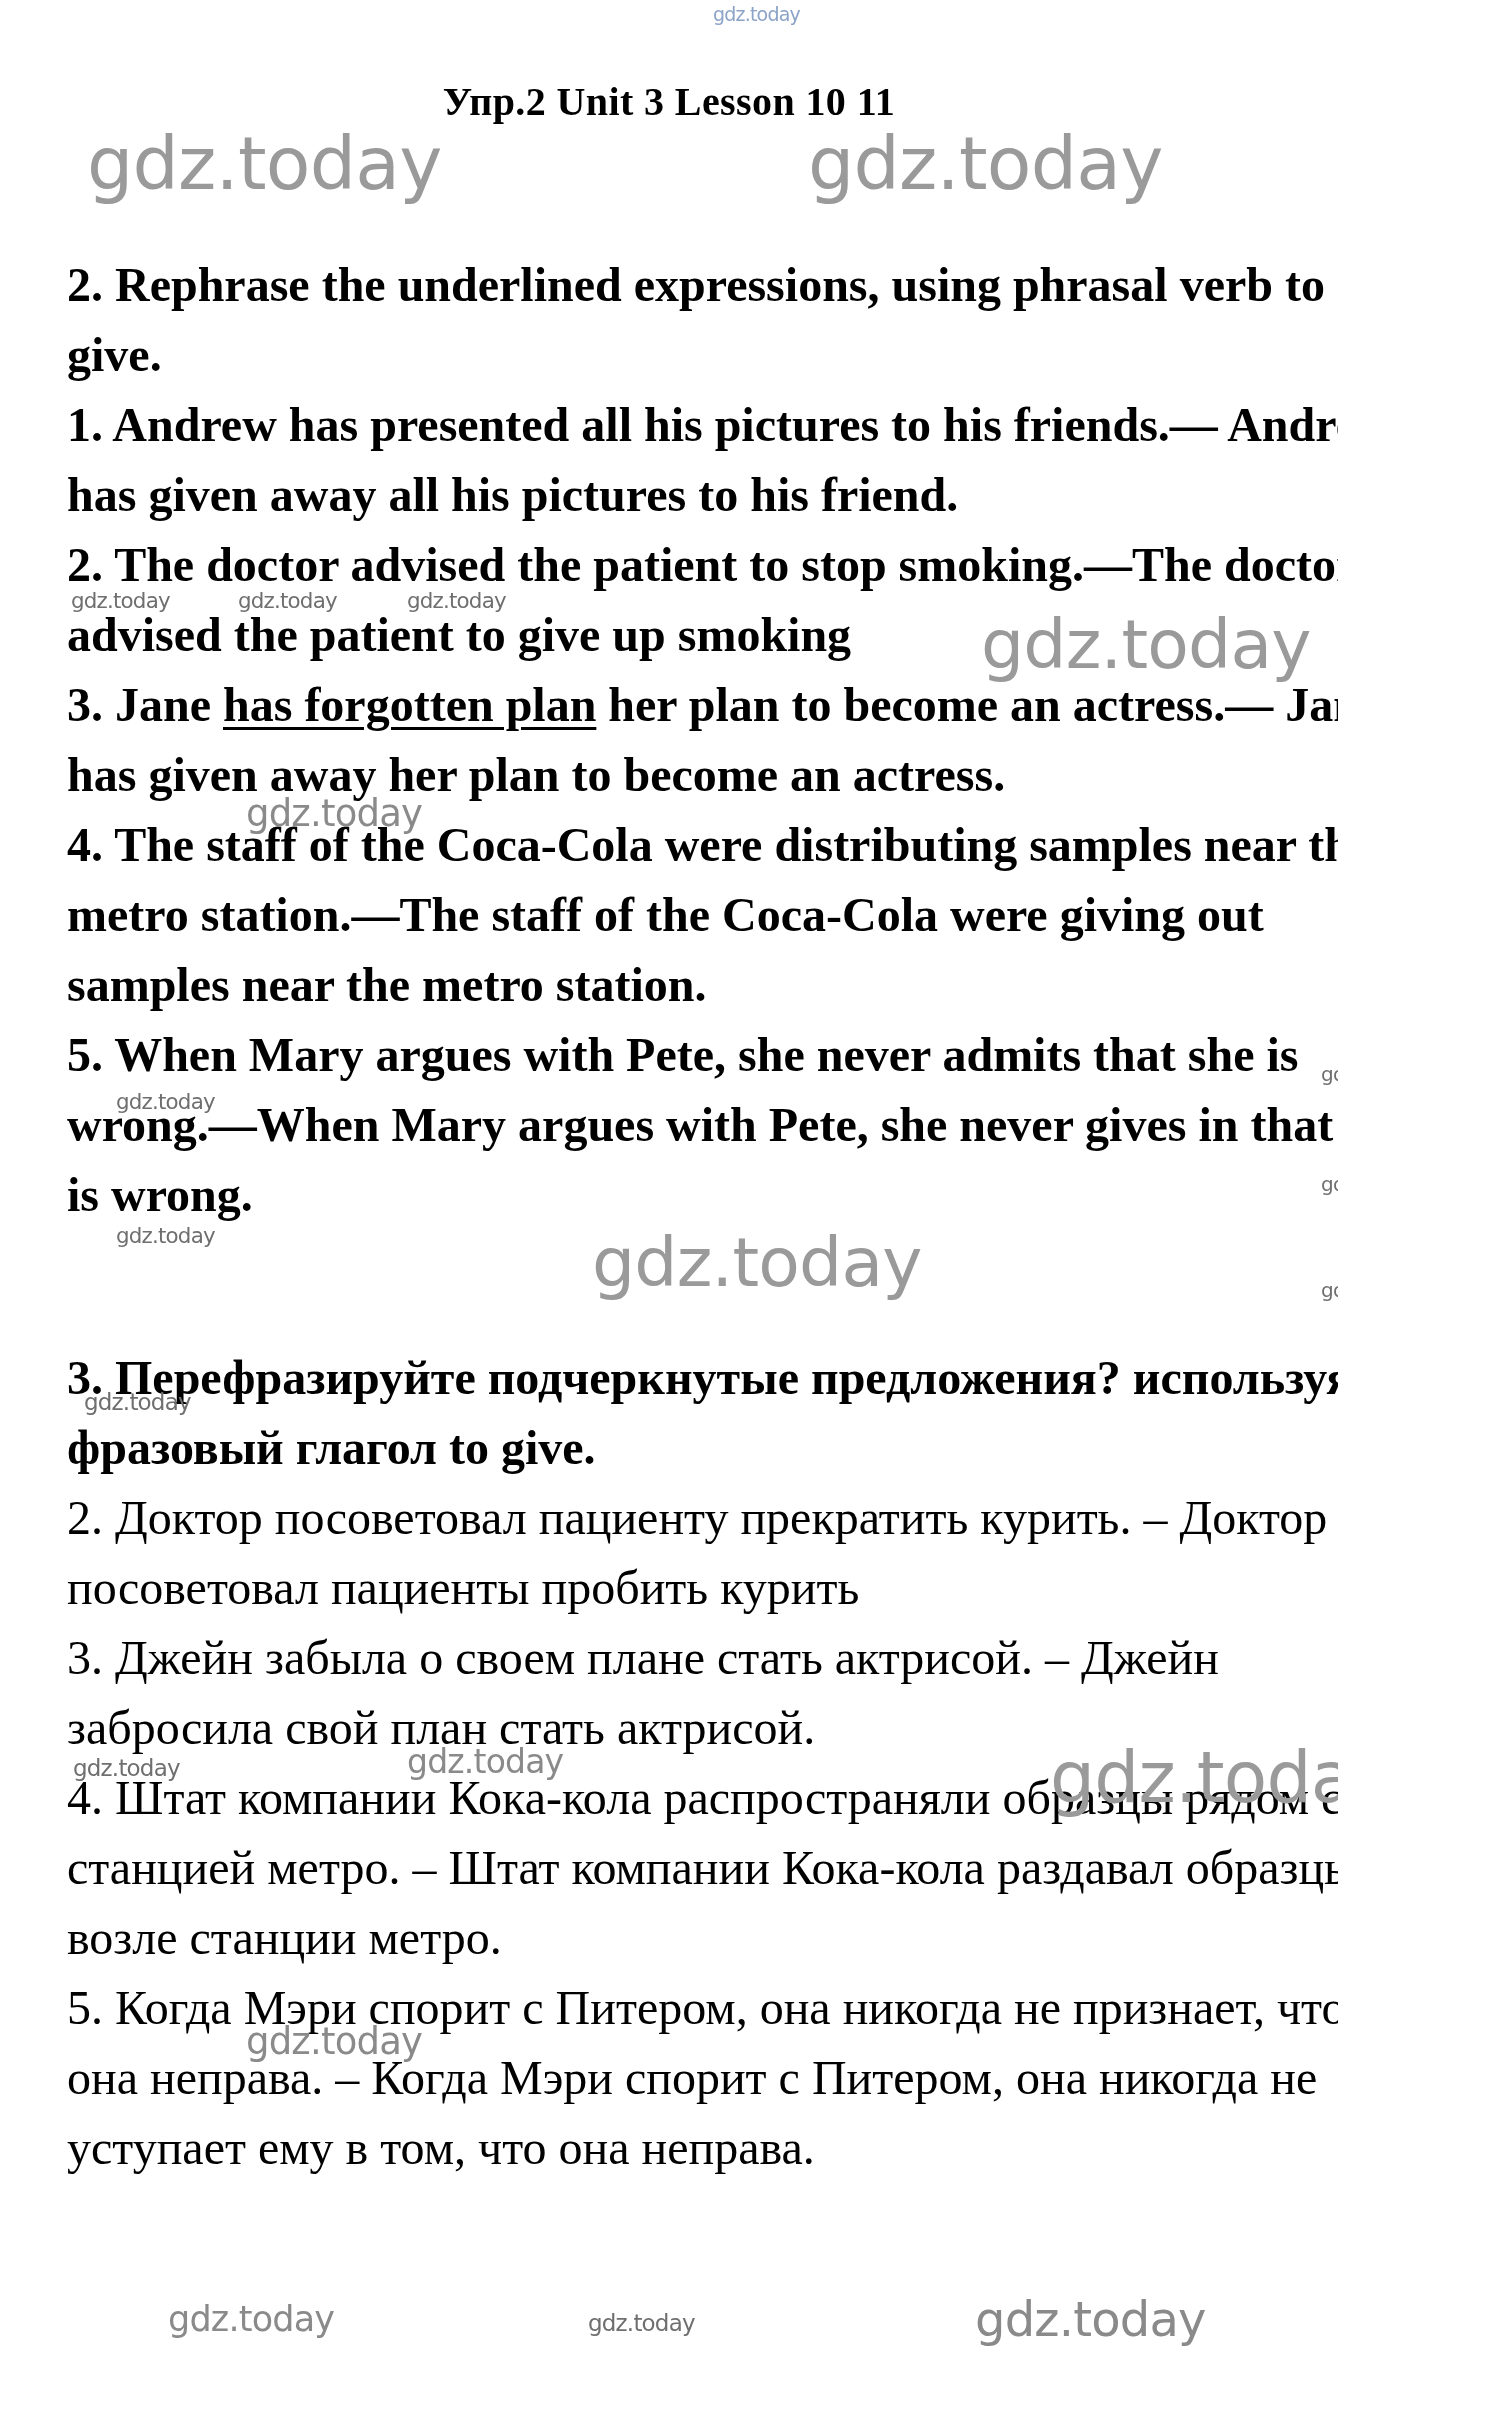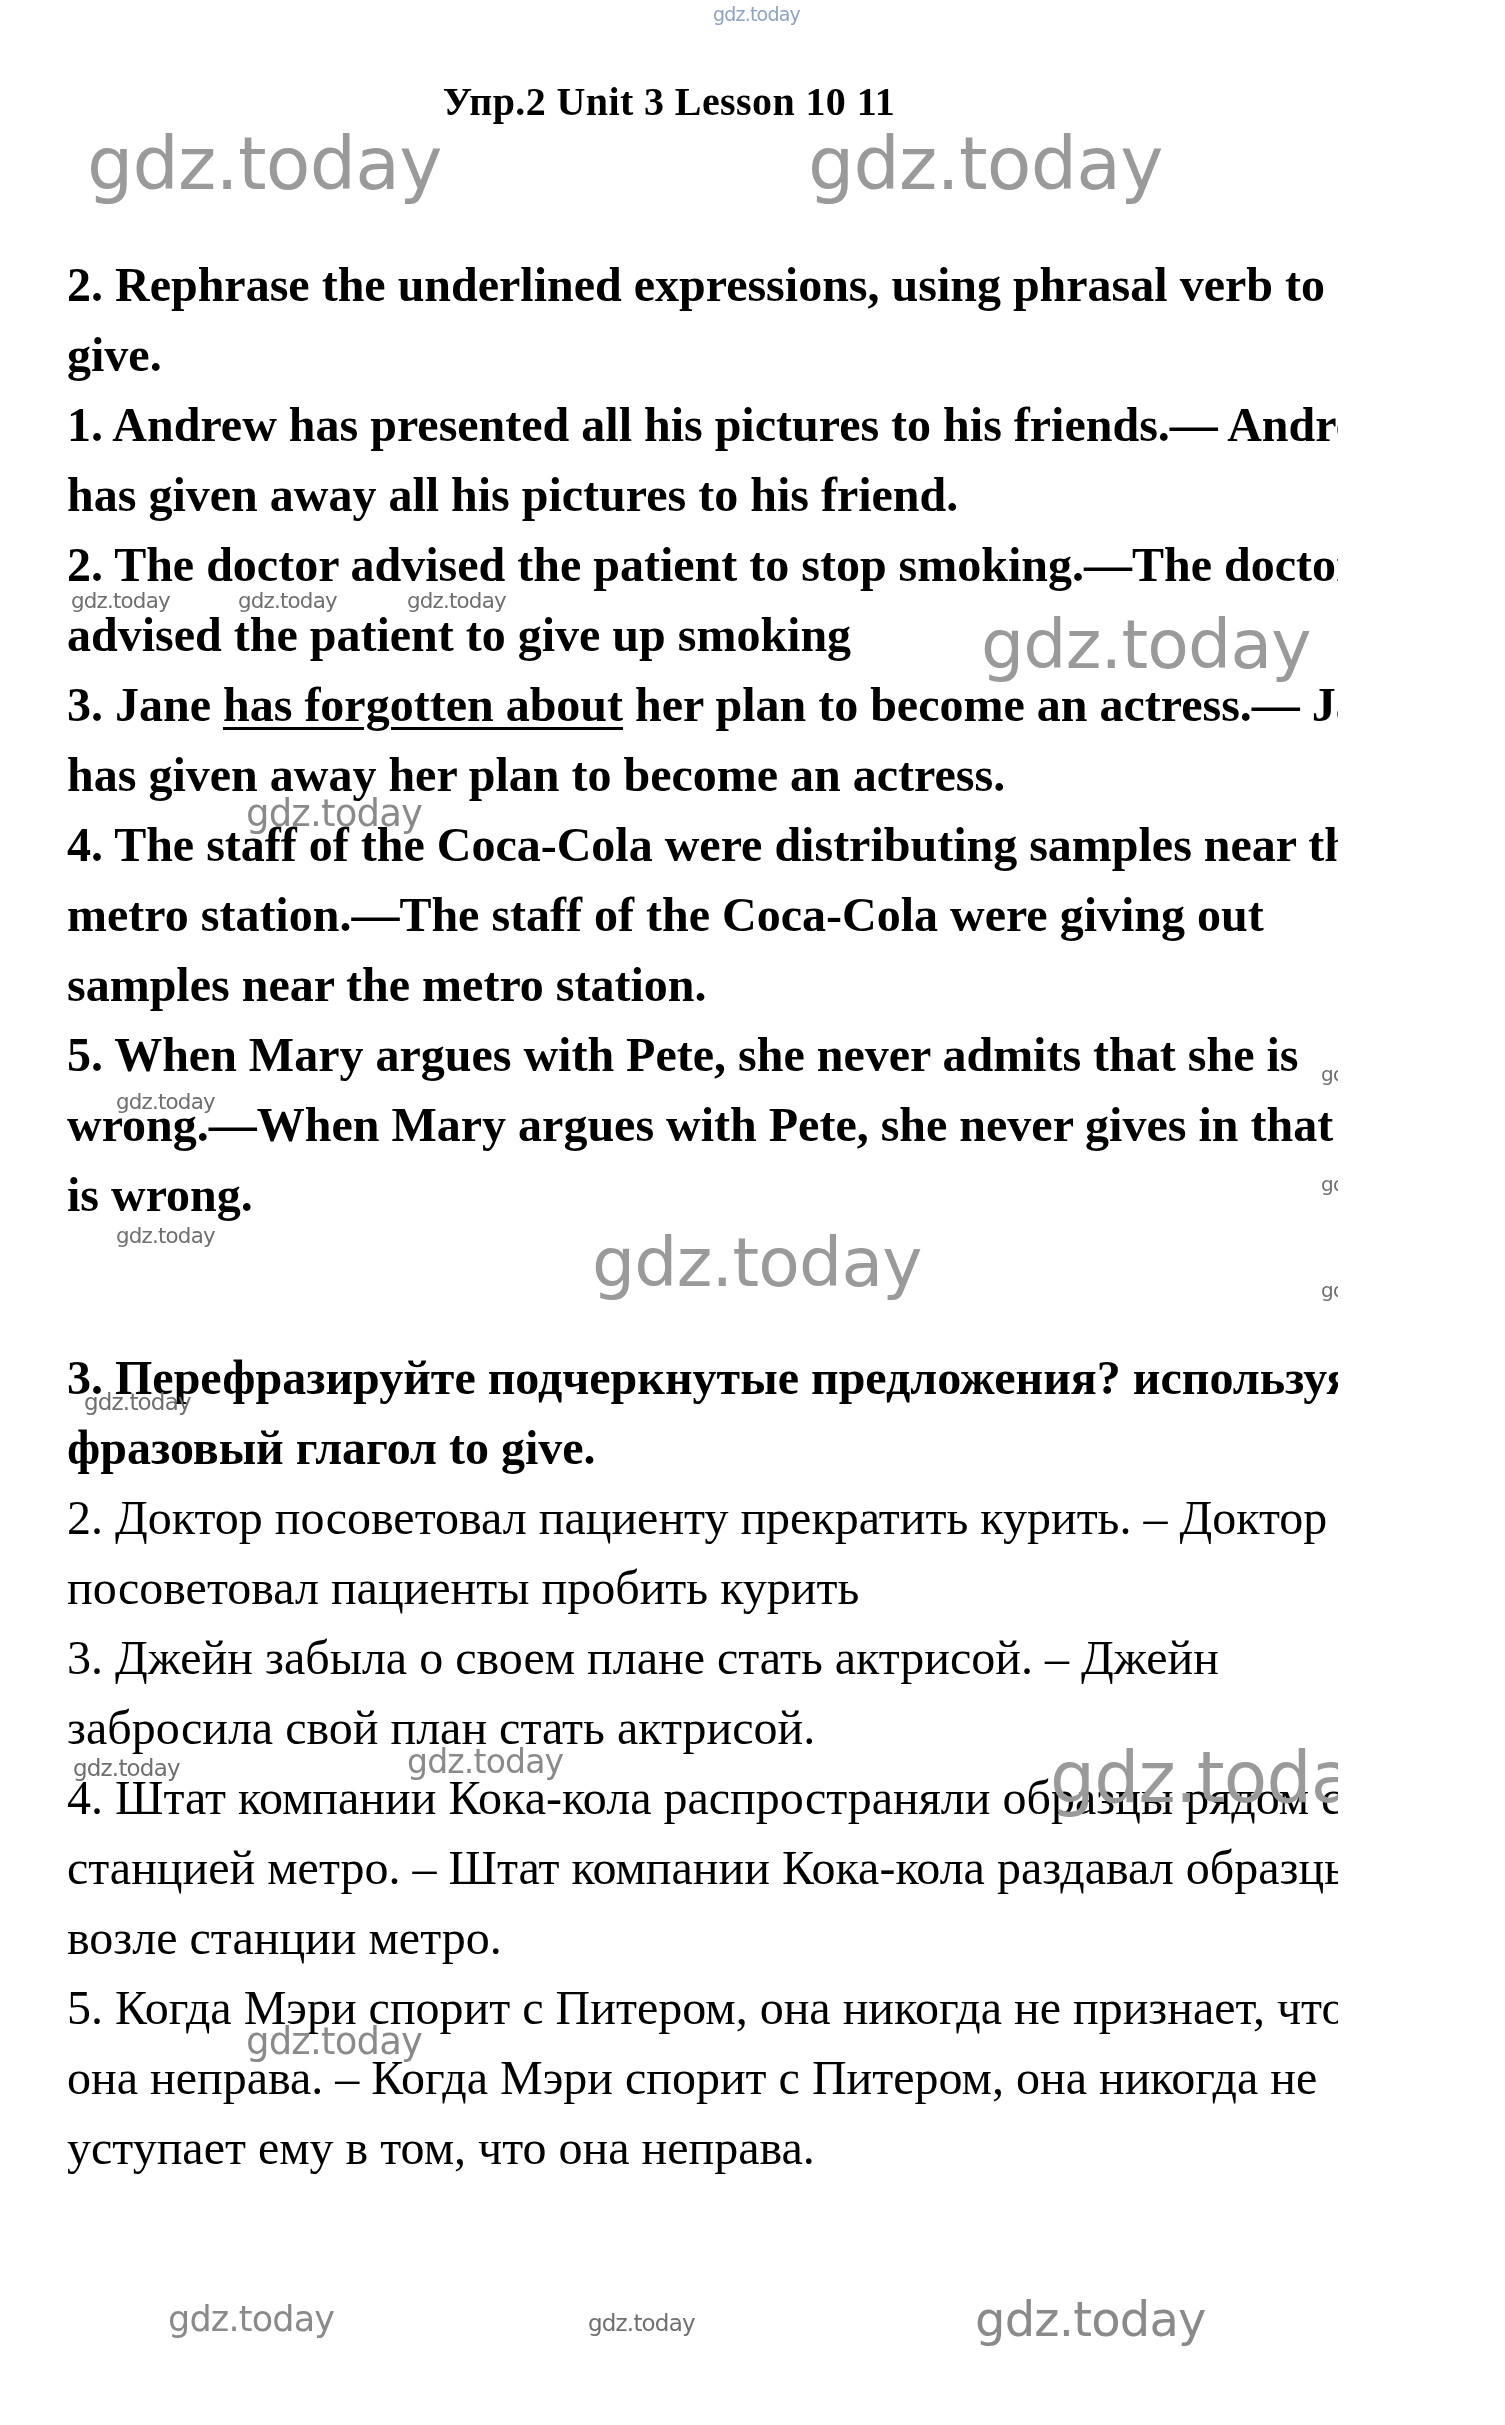--- a/index.html
+++ b/index.html
@@ -104,21 +104,21 @@
   <div class="content">
 
     <div class="en-section">
       <p class="en">2. Rephrase the underlined expressions, using phrasal verb to give.</p>
       <div>
 
           <p class="en"><span>1. Andrew has presented all his pictures to his friends.— Andrew has given away all his pictures to his friend.</span><span class="u"></span><span></span></p>
 
           <p class="en"><span>2. The doctor advised the patient to stop smoking.—The doctor advised the patient to give up smoking</span><span class="u"></span><span></span></p>
 
-          <p class="en"><span>3. Jane </span><span class="u">has forgotten about</span><span> her plan to become an actress.— Jane has given away her plan to become an actress.</span></p>
+          <p class="en"><span>3. Jane </span><span class="u">has forgotten plan</span><span> her plan to become an actress.— Jane has given away her plan to become an actress.</span></p>
 
           <p class="en"><span>4. The staff of the Coca-Cola were distributing samples near the metro station.—The staff of the Coca-Cola were giving out samples near the metro station.</span><span class="u"></span><span></span></p>
 
           <p class="en"><span>5. When Mary argues with Pete, she never admits that she is wrong.—When Mary argues with Pete, she never gives in that she is wrong.</span><span class="u"></span><span></span></p>
 
         </div>
     </div>
 
     <div class="ru-section">
       <p class="ru-heading">3. Перефразируйте подчеркнутые предложения? используя фразовый глагол to give.</p>

